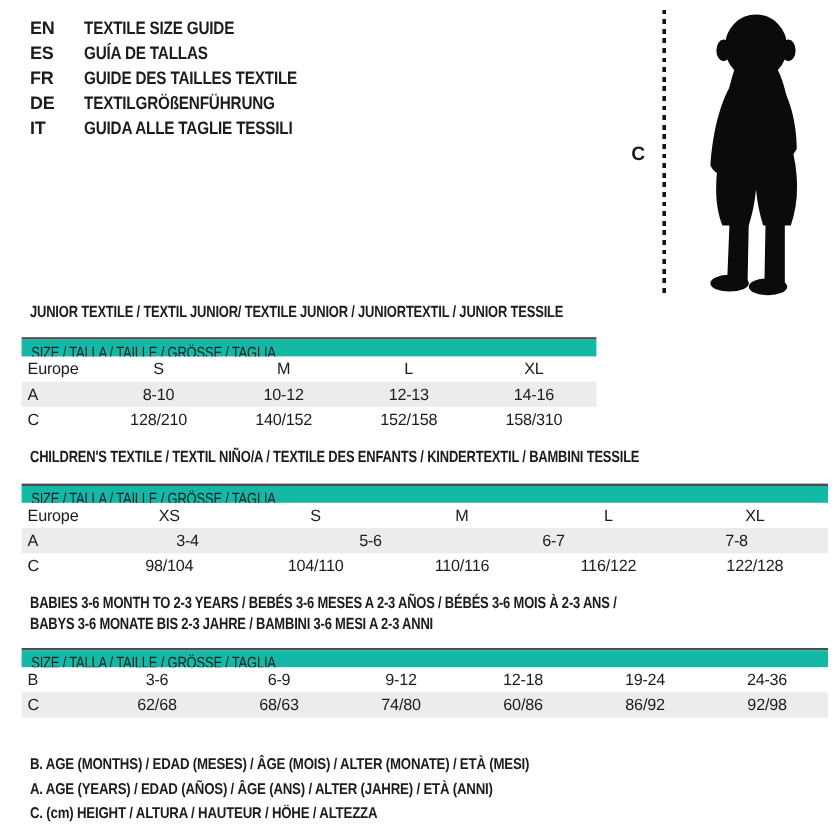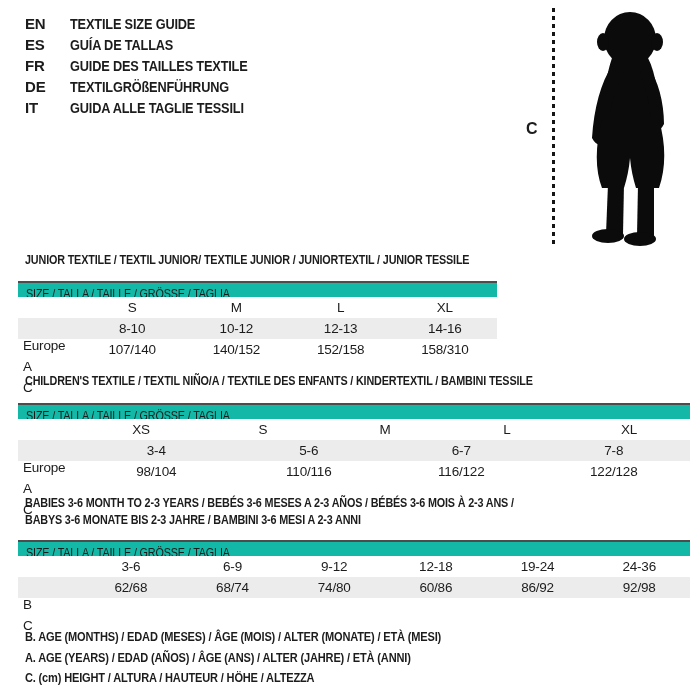--- a/index.html
+++ b/index.html
@@ -83,21 +83,21 @@
   .tbl-header {
     background: #14b8a6;
     height: 14px;
     line-height: 21px;
     padding-left: 8px;
     font-size: 13.5px;
     overflow: hidden;
   }
   .tr { display: flex; height: 21px; line-height: 21px; font-size: 13.5px; }
   .tr.shaded { background: #ececec; }
-  .th { width: 62px; padding-left: 5px; flex: none; margin-top: 38px; }
+  .th { width: 62px; padding-left: 5px; flex: none; }
   .td { flex: 1 1 0; text-align: center; }
 
   #tbl-title-1 { top: 251px; }
   #tbl-1 { top: 281px; }
   #tbl-title-2 { top: 372px; }
   #tbl-2 { top: 403px; }
   #tbl-title-3 { top: 494px; }
   #tbl-3 { top: 540px; }
 
   
@@ -159,21 +159,21 @@
         </div>
         <div class="tr shaded">
           <span class="th">A</span>
           <span class="td">8-10</span>
           <span class="td">10-12</span>
           <span class="td">12-13</span>
           <span class="td">14-16</span>
         </div>
         <div class="tr">
           <span class="th">C</span>
-          <span class="td">107/140</span>
+          <span class="td">128/210</span>
           <span class="td">140/152</span>
           <span class="td">152/158</span>
           <span class="td">158/310</span>
         </div>
       </div>
   </div>
 
   <div class="tbl-title cnd" id="tbl-title-2">CHILDREN'S TEXTILE / TEXTIL NIÑO/A / TEXTILE DES ENFANTS / KINDERTEXTIL / BAMBINI TESSILE</div>
   <div class="size-table t-wide" id="tbl-2">
     <div class="tbl-header"><span class="cnd">SIZE / TALLA / TAILLE / GRÖSSE / TAGLIA</span></div>
@@ -189,20 +189,21 @@
         <div class="tr shaded">
           <span class="th">A</span>
           <span class="td">3-4</span>
           <span class="td">5-6</span>
           <span class="td">6-7</span>
           <span class="td">7-8</span>
         </div>
         <div class="tr">
           <span class="th">C</span>
           <span class="td">98/104</span>
+          <span class="td">104/110</span>
           <span class="td">110/116</span>
           <span class="td">116/122</span>
           <span class="td">122/128</span>
         </div>
       </div>
   </div>
 
   <div class="tbl-title" id="tbl-title-3">
     <div class="cnd">BABIES 3-6 MONTH TO 2-3 YEARS / BEBÉS 3-6 MESES A 2-3 AÑOS / BÉBÉS 3-6 MOIS À 2-3 ANS /</div>
     <div class="cnd">BABYS 3-6 MONATE BIS 2-3 JAHRE / BAMBINI 3-6 MESI A 2-3 ANNI</div>
@@ -215,21 +216,21 @@
           <span class="td">3-6</span>
           <span class="td">6-9</span>
           <span class="td">9-12</span>
           <span class="td">12-18</span>
           <span class="td">19-24</span>
           <span class="td">24-36</span>
         </div>
         <div class="tr shaded">
           <span class="th">C</span>
           <span class="td">62/68</span>
-          <span class="td">68/74</span>
+          <span class="td">68/63</span>
           <span class="td">74/80</span>
           <span class="td">60/86</span>
           <span class="td">86/92</span>
           <span class="td">92/98</span>
         </div>
       </div>
   </div>
 
   <div class="footnotes">
     <div class="fn"><span class="cnd-wide">B. AGE (MONTHS) / EDAD (MESES) / ÂGE (MOIS) / ALTER (MONATE) / ETÀ (MESI)</span></div>

